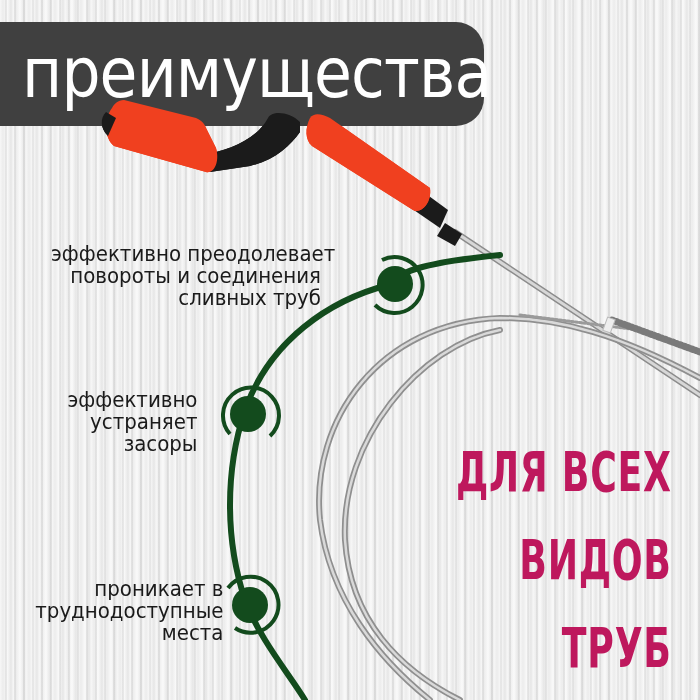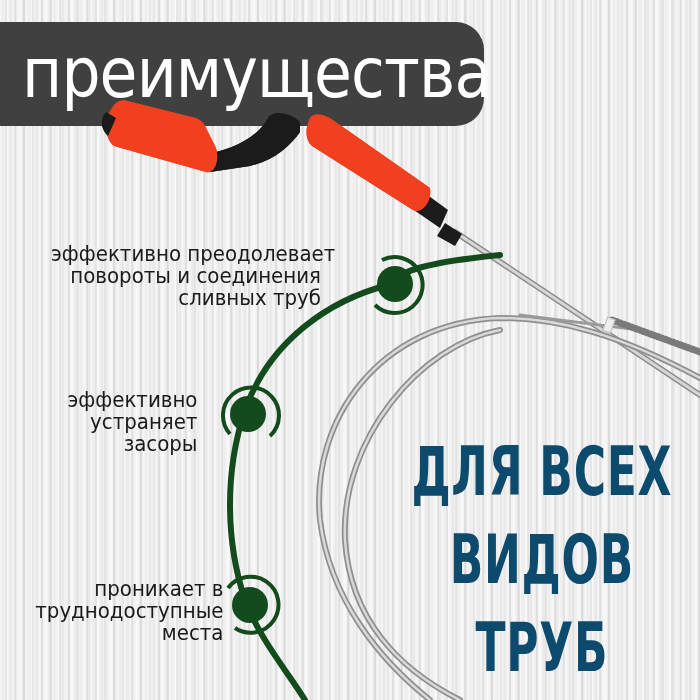--- a/index.html
+++ b/index.html
@@ -7,21 +7,21 @@
   .bg { position:absolute; inset:0;
     background:
       repeating-linear-gradient(90deg, rgba(0,0,0,0) 0px, rgba(0,0,0,0) 5px, rgba(150,150,150,0.35) 6px, rgba(0,0,0,0) 7px, rgba(0,0,0,0) 9px),
       repeating-linear-gradient(90deg, #f7f7f7 0px, #ececec 3px, #fafafa 7px, #e6e6e6 11px, #f5f5f5 13px);
   }
   .banner { position:absolute; left:0; top:22px; width:484px; height:104px; background:#404040; border-radius:0 28px 28px 0; }
   .banner-title { position:absolute; left:22px; top:14px; color:#fff; font-family:"DejaVu Sans", sans-serif; font-size:70px; line-height:74px; letter-spacing:-1px; transform:scaleX(0.88); transform-origin:left center; white-space:nowrap; }
   svg.art { position:absolute; left:0; top:0; }
   .feature { position:absolute; color:#1a1a1a; font-family:"DejaVu Sans", sans-serif; font-size:22px; line-height:22px; text-align:right; font-weight:500; }
   .feature span { display:block; white-space:nowrap; transform:scaleX(0.9); }
-  .big { position:absolute; right:28px; top:428px; color:#0c4a6e; font-family:"DejaVu Sans Condensed","DejaVu Sans", sans-serif; font-weight:bold; font-size:68px; line-height:88px; text-align:center; }
+  .big { position:absolute; right:28px; top:428px; color:#be185d; font-family:"DejaVu Sans Condensed","DejaVu Sans", sans-serif; font-weight:bold; font-size:56px; line-height:88px; text-align:right; }
   .big span { display:block; white-space:nowrap; transform:scaleX(0.72); transform-origin:right center; letter-spacing:1px; }
 </style>
 </head>
 <body>
 
 <div class="bg"></div>
 
 <svg class="art" width="700" height="700" viewBox="0 0 700 700">
   <defs>
     <pattern id="coil" width="4" height="4" patternUnits="userSpaceOnUse">

